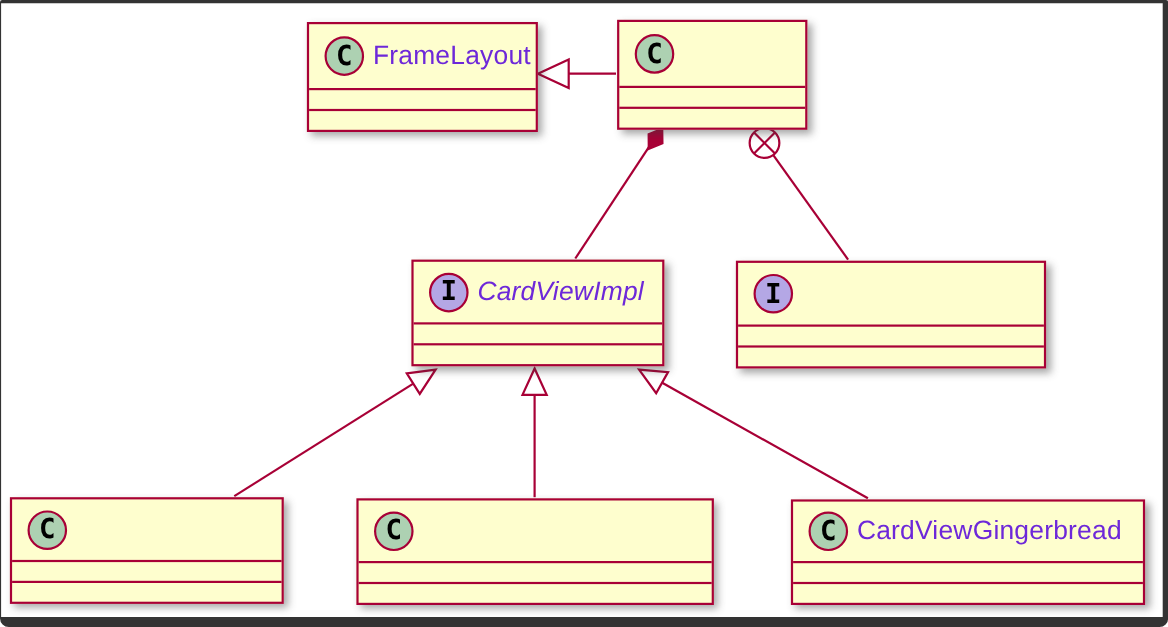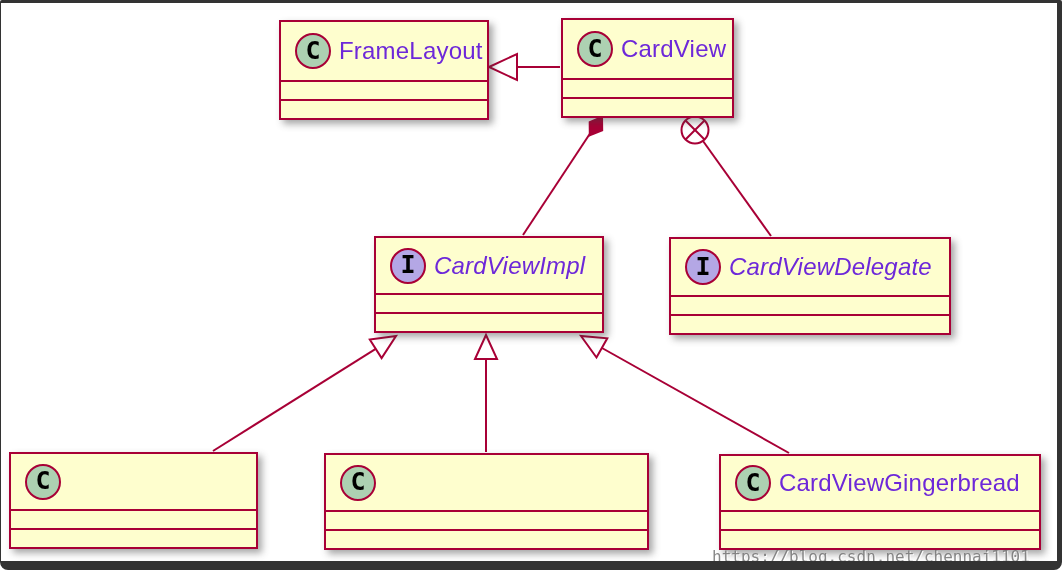--- a/index.html
+++ b/index.html
@@ -132,39 +132,37 @@
       <span class="circle kind-class">C</span>
       <span class="cname">FrameLayout</span>
     </div>
     <div class="compartment"></div>
     <div class="compartment"></div>
   </div>
 
   <div class="node" style="left:560px; top:15px; width:173px; height:100px;">
     <div class="title">
       <span class="circle kind-class">C</span>
-      <span class="cname">CardView</span>
     </div>
     <div class="compartment"></div>
     <div class="compartment"></div>
   </div>
 
   <div class="node iface" style="left:373px; top:233px; width:230px; height:97px;">
     <div class="title">
       <span class="circle kind-interface">I</span>
       <span class="cname">CardViewImpl</span>
     </div>
     <div class="compartment"></div>
     <div class="compartment"></div>
   </div>
 
   <div class="node iface" style="left:668px; top:234px; width:282px; height:98px;">
     <div class="title">
       <span class="circle kind-interface">I</span>
-      <span class="cname">CardViewDelegate</span>
     </div>
     <div class="compartment"></div>
     <div class="compartment"></div>
   </div>
 
   <div class="node" style="left:8px; top:449px; width:249px; height:97px;">
     <div class="title">
       <span class="circle kind-class">C</span>
     </div>
     <div class="compartment"></div>
@@ -181,15 +179,14 @@
 
   <div class="node" style="left:718px; top:451px; width:322px; height:96px;">
     <div class="title">
       <span class="circle kind-class">C</span>
       <span class="cname">CardViewGingerbread</span>
     </div>
     <div class="compartment"></div>
     <div class="compartment"></div>
   </div>
 
-  <div class="watermark">https://blog.csdn.net/chennai1101</div>
 
 </div>
 
 </body></html>

